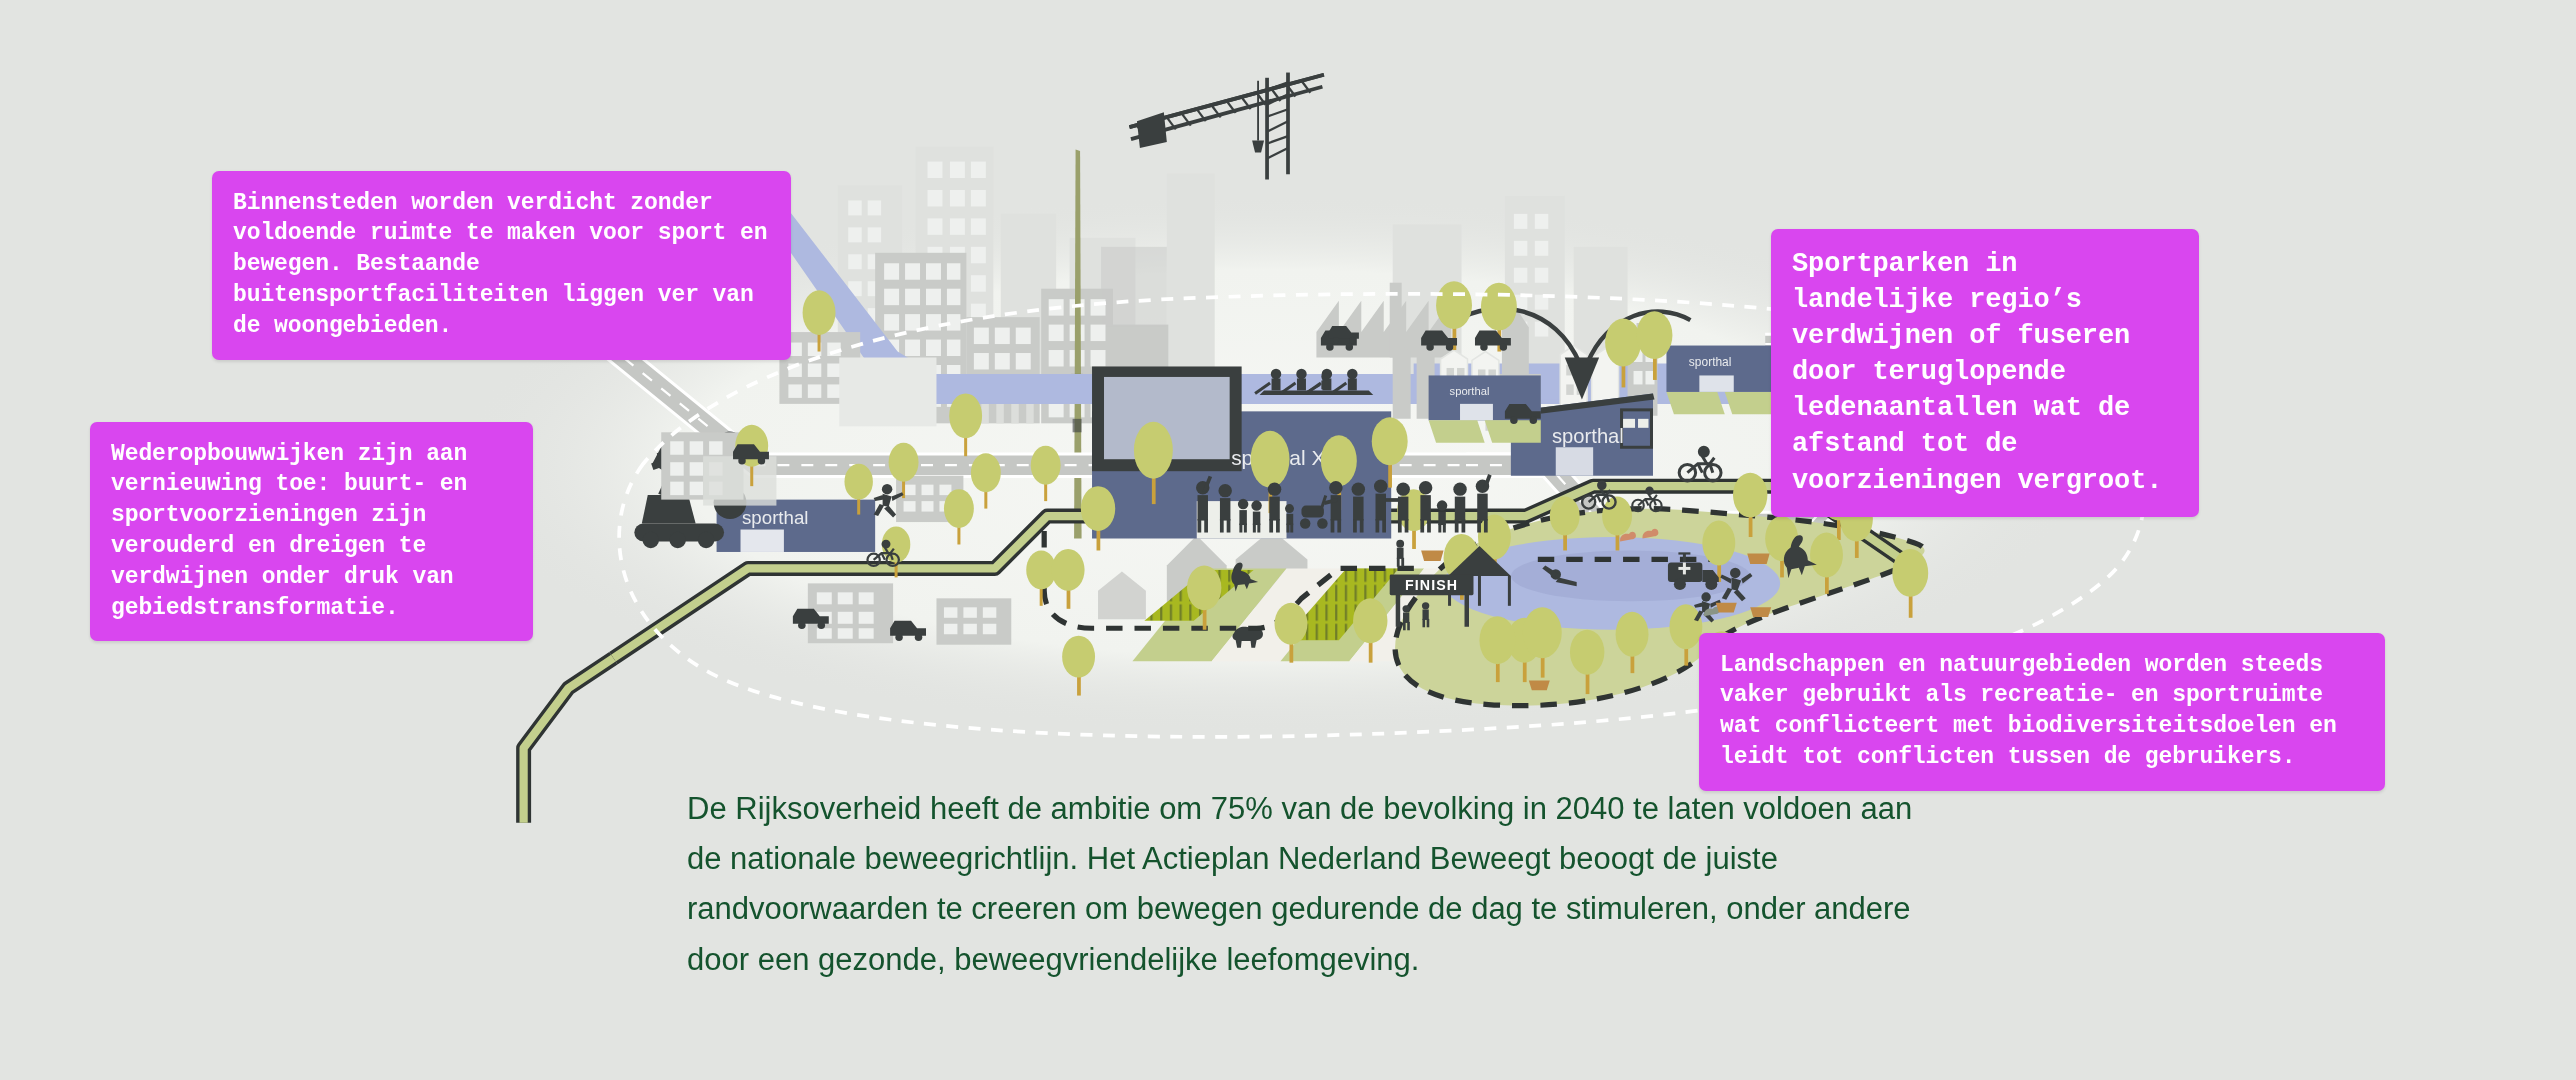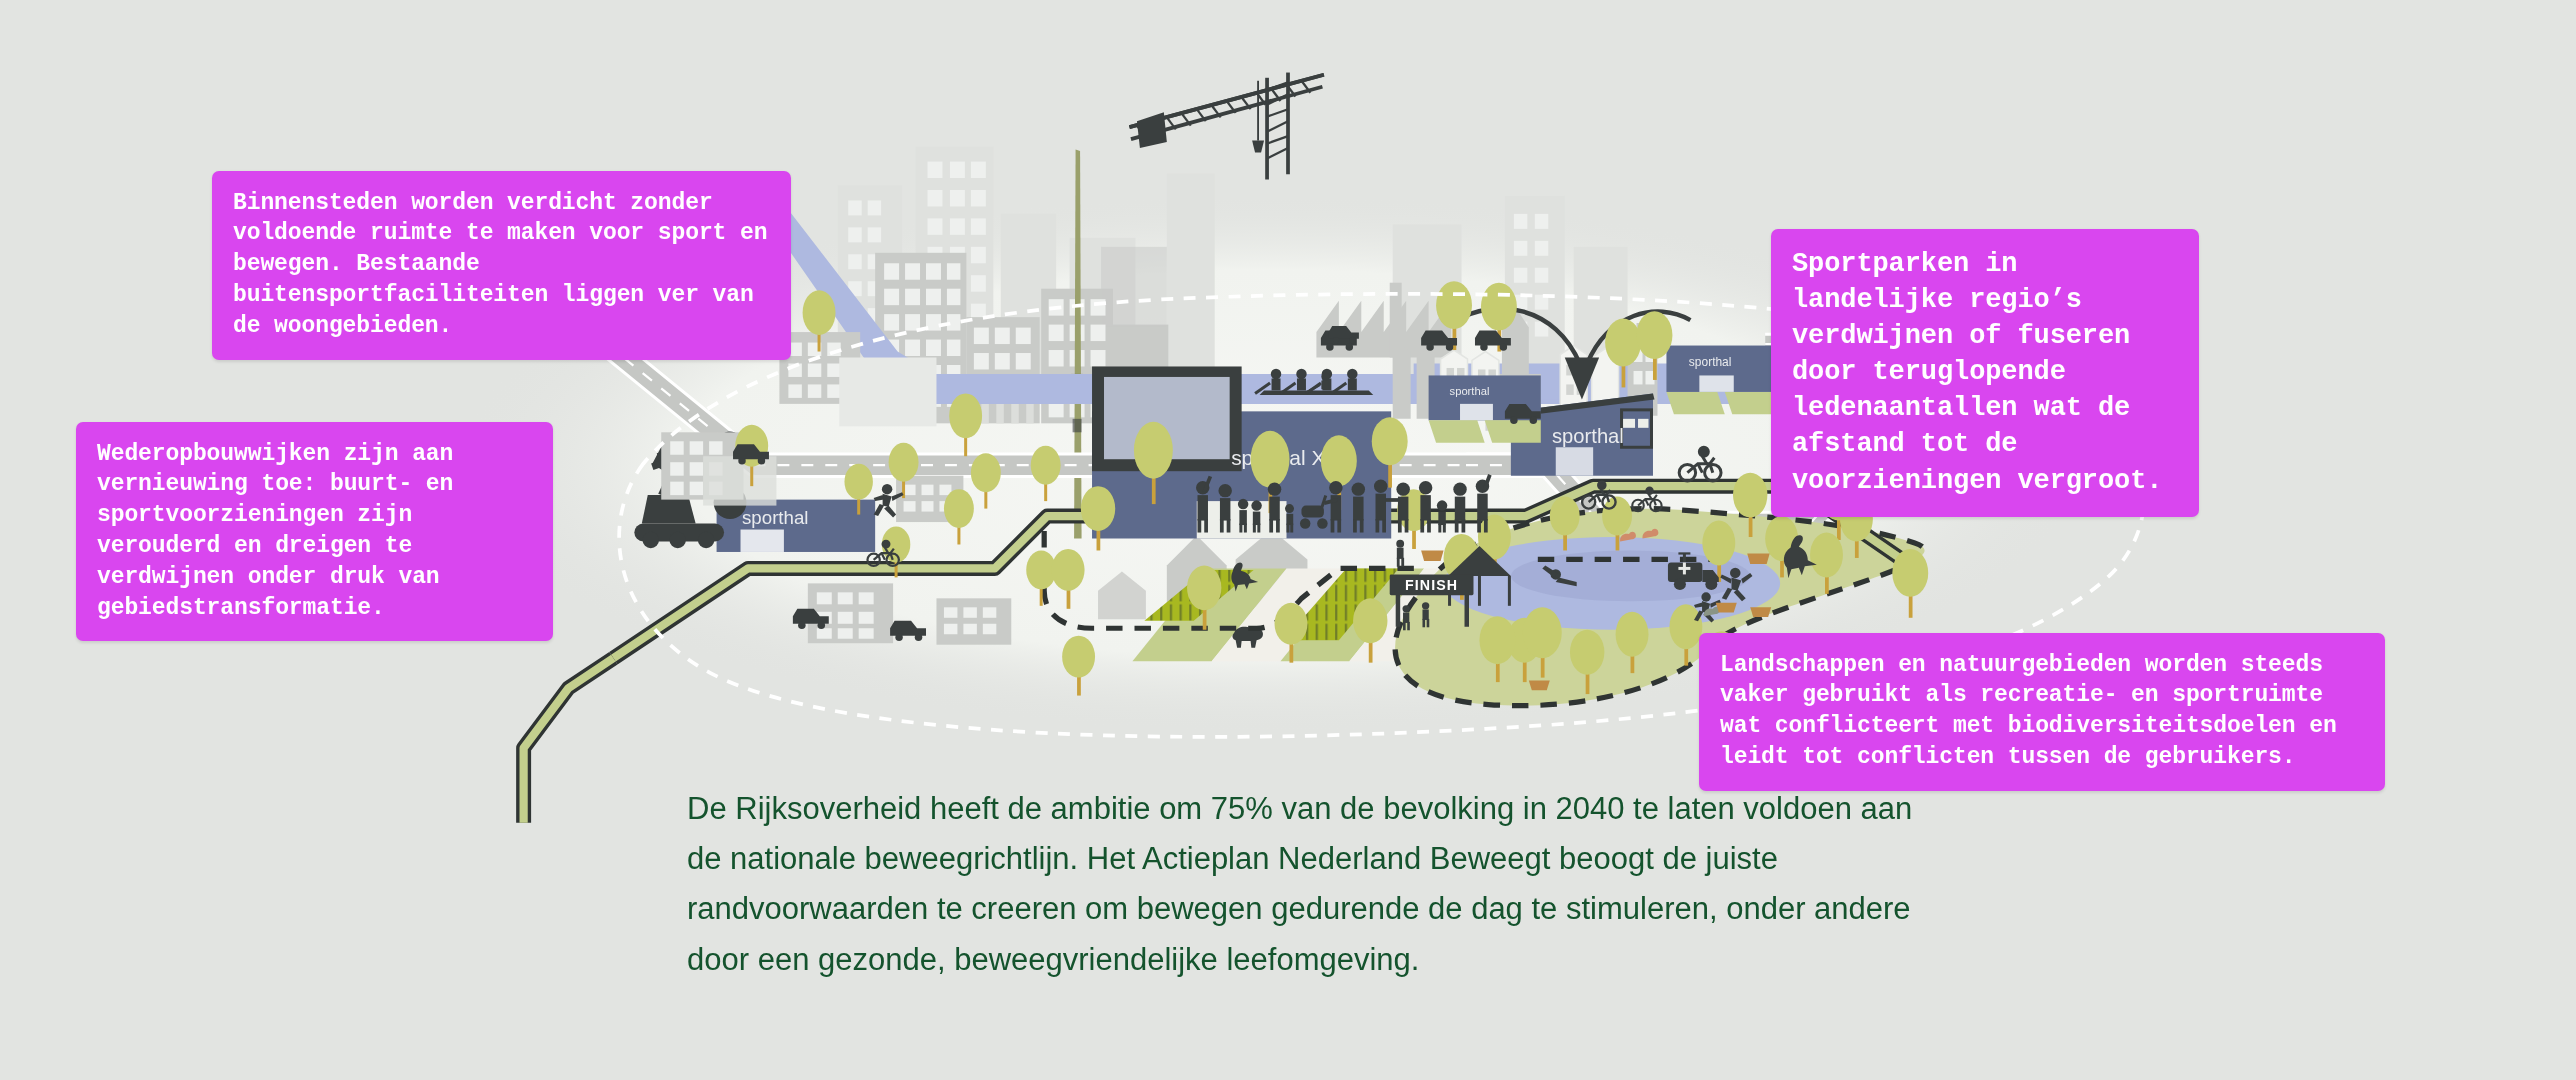--- a/index.html
+++ b/index.html
@@ -25,21 +25,21 @@
     font-family:Liberation Mono, monospace;
     letter-spacing:-0.1px;
     box-sizing:border-box;
     box-shadow:0 1.5px 3px rgba(0,0,0,.10);
     z-index:40;
   }
   .callout p{margin:0;white-space:pre-line;}
 
   #callout-city{ left:212px; top:171px; width:579px; padding:16.5px 19.4px 18px 21px; font-size:23px; line-height:1.34; }
   #callout-rural{ left:1771px; top:229px; width:428px; padding:16.5px 19.4px 18px 21px; font-size:27px; line-height:1.34; }
-  #callout-renewal{ left:76px; top:422px; width:477px; padding:16.5px 19.4px 18px 21px; font-size:23px; line-height:1.34; }
+  #callout-renewal{ left:90px; top:422px; width:443px; padding:16.5px 19.4px 18px 21px; font-size:23px; line-height:1.34; }
   #callout-nature{ left:1699px; top:633px; width:686px; padding:16.5px 19.4px 18px 21px; font-size:23px; line-height:1.34; }
 
   
   #body-paragraph{
     position:absolute;
     left:687px; top:784px; width:1234px;
     font-size:31px;
     line-height:1.62;
     color:#14532d;
     font-family:"Liberation Sans", sans-serif;

